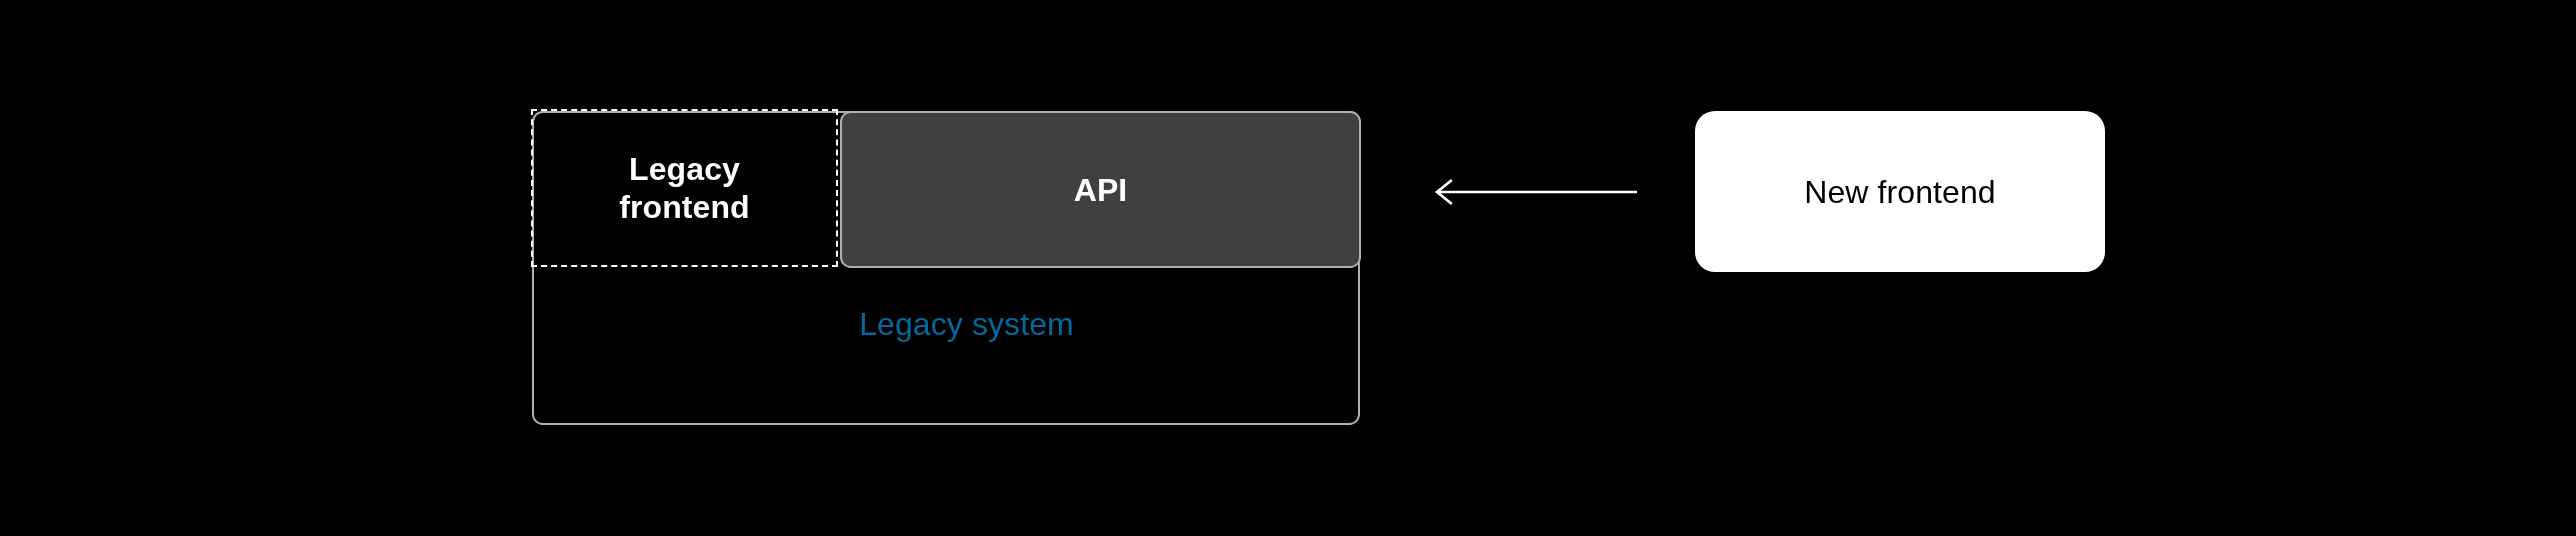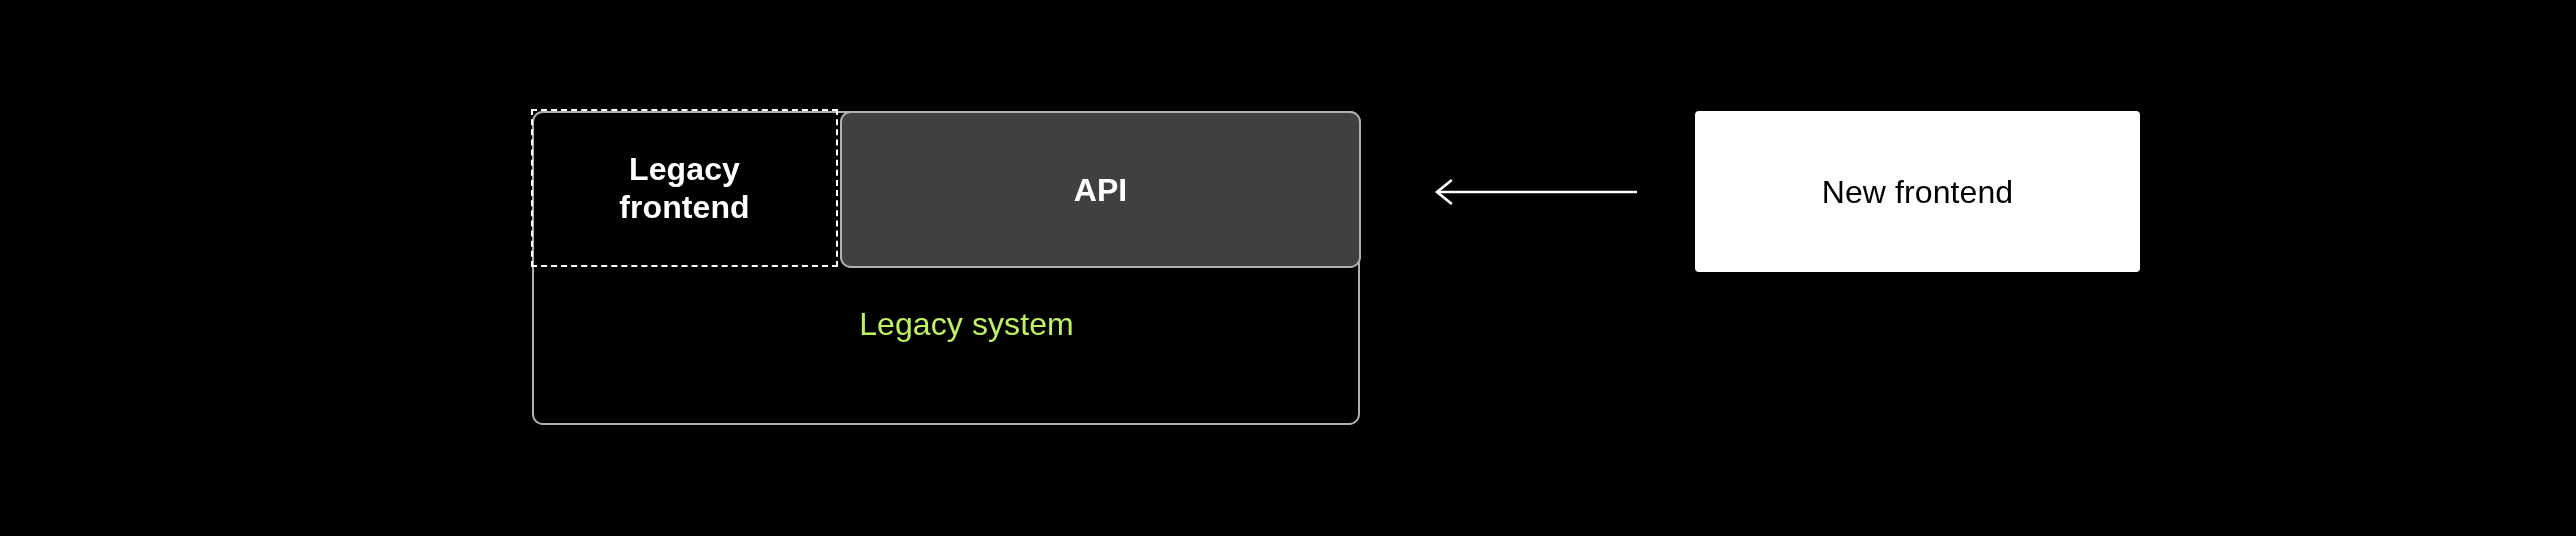--- a/index.html
+++ b/index.html
@@ -34,21 +34,21 @@
     border-radius: 10.7px;
     background: #000000;
   }
 
   .legacy-system-label {
     position: absolute;
     left: 0;
     right: 0;
     top: 192px;
     text-align: center;
-    color: #bef264;
+    color: #0369a1;
     font-size: 32px;
     line-height: 38px;
     letter-spacing: 0.1px;
     white-space: nowrap;
     padding-left: 41px;
   }
 
   
   .legacy-frontend-box {
     position: absolute;
@@ -105,25 +105,25 @@
     top: 173px;
     width: 208px;
     height: 38px;
   }
 
   
   .new-frontend-box {
     position: absolute;
     left: 1695px;
     top: 111px;
-    width: 445px;
+    width: 410px;
     height: 161px;
     box-sizing: border-box;
     background: #ffffff;
-    border-radius: 4px;
+    border-radius: 20px;
     display: flex;
     align-items: center;
     justify-content: center;
   }
 
   .new-frontend-label {
     color: #000000;
     font-size: 32px;
     line-height: 38px;
     letter-spacing: 0.1px;

